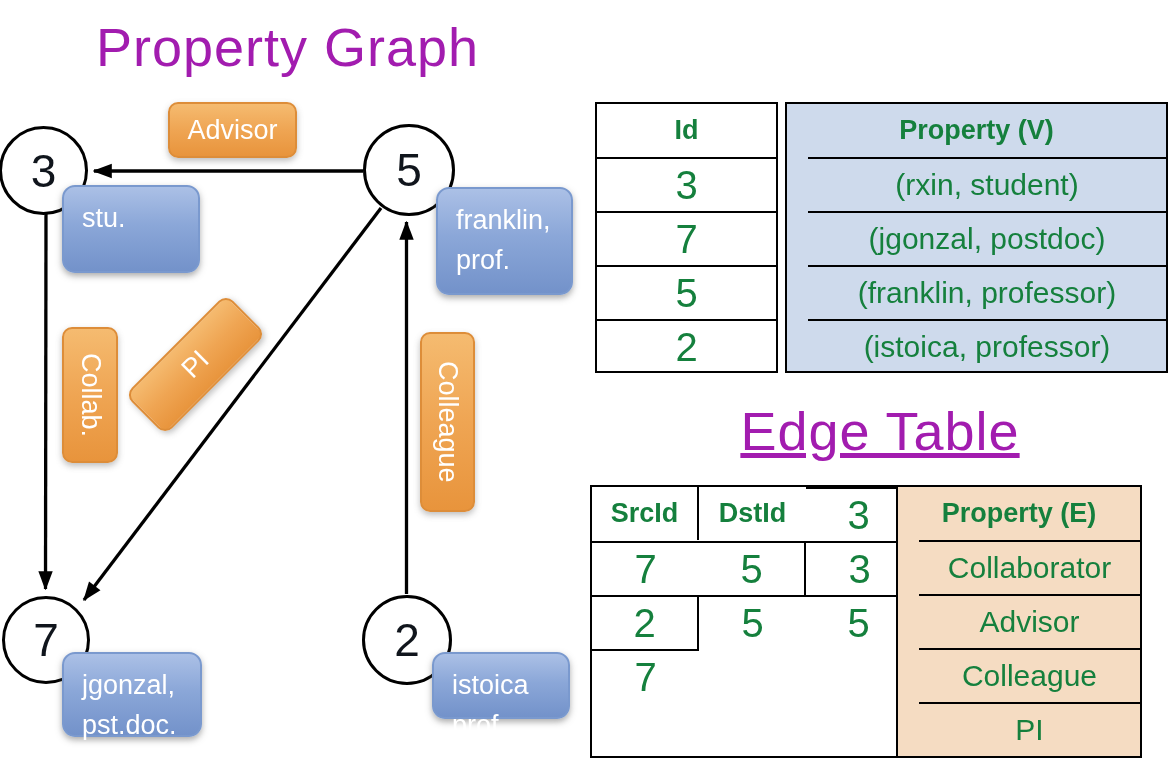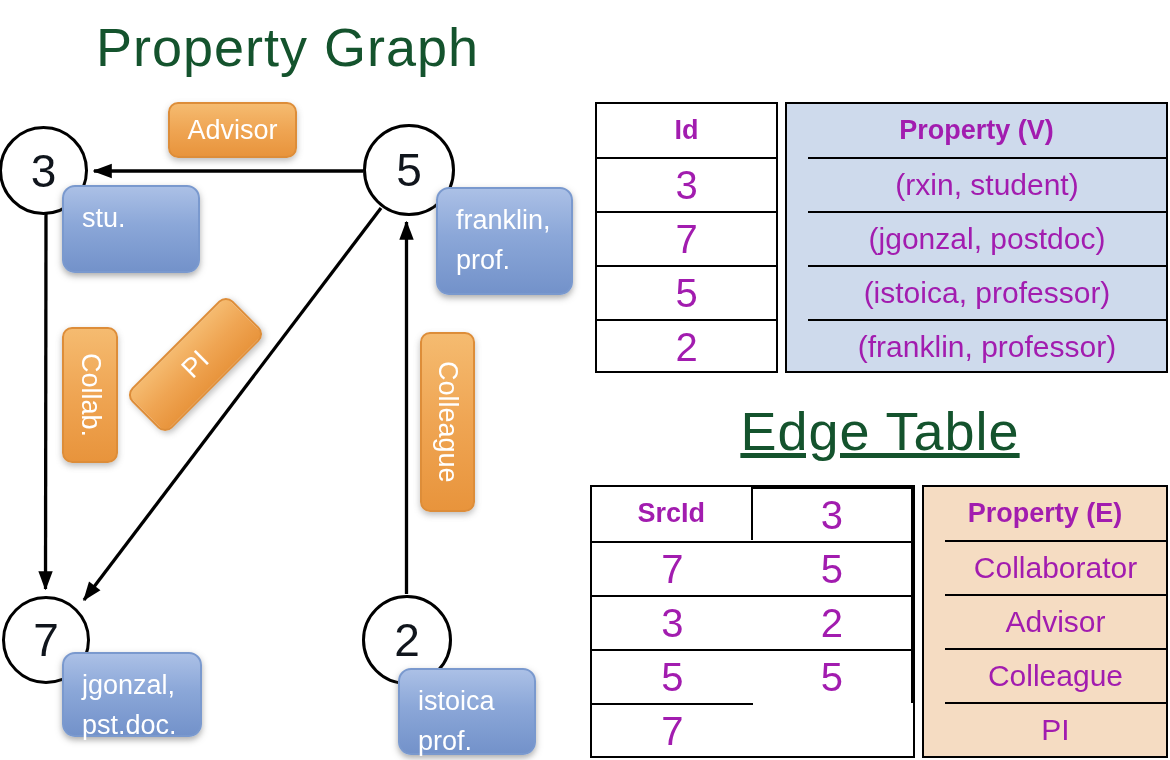--- a/index.html
+++ b/index.html
@@ -1,21 +1,21 @@
 <!DOCTYPE html>
 <html><head>
 <meta charset="utf-8">
 <style>
   html,body{margin:0;padding:0;background:#ffffff;}
   #canvas{
     position:relative;width:1170px;height:760px;overflow:hidden;
     font-family:"Liberation Sans", sans-serif;background:#ffffff;
   }
   .title{
-    position:absolute;text-align:center;color:#14532d;
+    position:absolute;text-align:center;color:#a21caf;
     font-size:54px;font-weight:400;letter-spacing:1px;white-space:nowrap;
   }
   
   #edge-svg{position:absolute;left:0;top:0;width:585px;height:760px;z-index:3;}
   .vcircle{
     position:absolute;background:#ffffff;border:3.5px solid #000;border-radius:50%;
     display:flex;align-items:center;justify-content:center;
     font-size:46px;color:#10151c;z-index:2;box-sizing:border-box;
   }
   .nodebox{
@@ -32,29 +32,29 @@
     border:2px solid #dd8d39;
     box-shadow:0 3px 6px rgba(110,110,110,.45);
     color:#ffffff;font-size:27px;
     display:flex;align-items:center;justify-content:center;
   }
   .elabel.vert{writing-mode:vertical-rl;}
   
   .tblock{position:absolute;border:2.5px solid #000;box-sizing:border-box;background:#fff;}
   .tblock .cell{
     box-sizing:border-box;display:flex;align-items:center;justify-content:center;
-    border-top:2px solid #000;color:#a21caf;
+    border-top:2px solid #000;color:#15803d;
   }
   .tblock .cell:first-child, .tblock .gridwrap .cell.row0{border-top:none;}
   .cell.th{font-weight:700;font-size:27px;height:53px;}
   .cell.idv{font-size:40px;height:54px;font-weight:400;}
   .cell.val{font-size:30px;height:54px;margin-left:21px;}
   .bluefill{background:#cedaec;}
   .tanfill{background:#f5dcc2;}
-  .gridwrap{display:grid;grid-template-columns:1fr 1fr;}
+  .gridwrap{display:grid;grid-template-columns:1fr 1fr 1fr;}
   .gridwrap .cell.lcol{border-right:2px solid #000;}
 </style>
 </head>
 <body>
 
 <div id="canvas">
 
   <div class="title" style="left:10px;top:16px;width:555px;">Property Graph</div>
   <div class="title" style="left:592px;top:400px;width:576px;text-decoration:underline;">Edge Table</div>
 
@@ -87,59 +87,60 @@
     <div>stu.</div>
   </div>
   <div class="nodebox" style="left:436px;top:187px;width:137px;height:108px;">
     <div>franklin,</div>
     <div>prof.</div>
   </div>
   <div class="nodebox" style="left:62px;top:652px;width:140px;height:85px;">
     <div>jgonzal,</div>
     <div>pst.doc.</div>
   </div>
-  <div class="nodebox" style="left:398px;top:652px;width:138px;height:87px;margin-top:16px;">
+  <div class="nodebox" style="left:432px;top:652px;width:138px;height:67px;">
     <div>istoica</div>
     <div>prof.</div>
   </div>
 
   <div class="elabel" style="left:168px;top:102px;width:129px;height:56px;">Advisor</div>
   <div class="elabel vert" style="left:62px;top:327px;width:56px;height:136px;">Collab.</div>
   <div class="elabel" style="left:124px;top:336px;width:143px;height:57px;transform:rotate(-45deg);">PI</div>
   <div class="elabel vert" style="left:420px;top:332px;width:55px;height:180px;">Colleague</div>
 
   <div class="tblock" style="left:595px;top:102px;width:183px;height:271px;">
     <div class="cell th">Id</div>
     <div class="cell idv">3</div>
     <div class="cell idv">7</div>
     <div class="cell idv">5</div>
     <div class="cell idv">2</div>
   </div>
   <div class="tblock bluefill" style="left:785px;top:102px;width:383px;height:271px;">
     <div class="cell th">Property (V)</div>
     <div class="cell val">(rxin, student)</div>
     <div class="cell val">(jgonzal, postdoc)</div>
+    <div class="cell val">(franklin, professor)</div>
     <div class="cell val">(istoica, professor)</div>
-    <div class="cell val">(franklin, professor)</div>
   </div>
 
   <div class="tblock" style="left:590px;top:485px;width:325px;height:273px;">
     <div class="gridwrap">
       <div class="cell th lcol row0">SrcId</div>
+      <div class="cell th row0">DstId</div>
       <div class="cell idv lcol">3</div>
       <div class="cell idv">7</div>
       <div class="cell idv lcol">5</div>
       <div class="cell idv">3</div>
       <div class="cell idv lcol">2</div>
       <div class="cell idv">5</div>
       <div class="cell idv lcol">5</div>
       <div class="cell idv">7</div>
     </div>
   </div>
-  <div class="tblock tanfill" style="left:922px;top:485px;width:246px;height:273px;">
+  <div class="tblock tanfill" style="left:896px;top:485px;width:246px;height:273px;">
     <div class="cell th">Property (E)</div>
     <div class="cell val">Collaborator</div>
     <div class="cell val">Advisor</div>
     <div class="cell val">Colleague</div>
     <div class="cell val">PI</div>
   </div>
 
 </div>
 
 </body></html>

